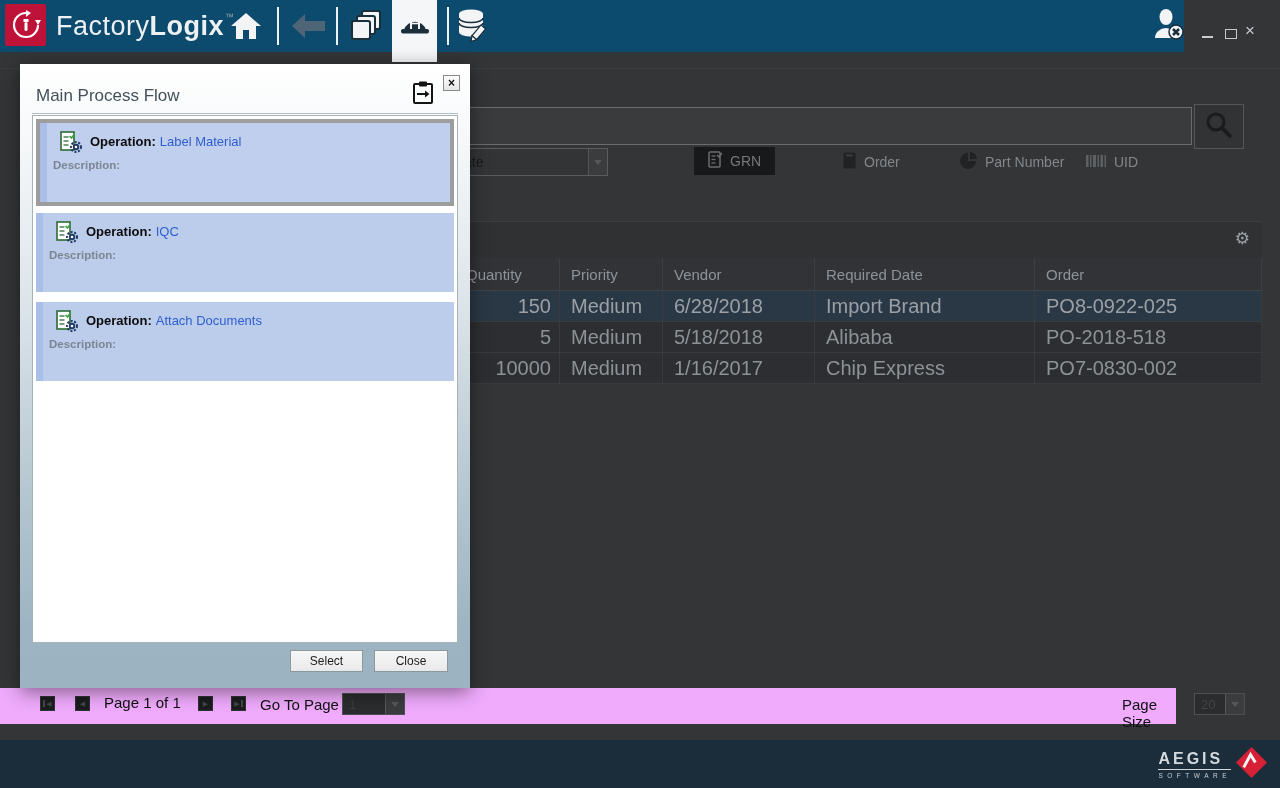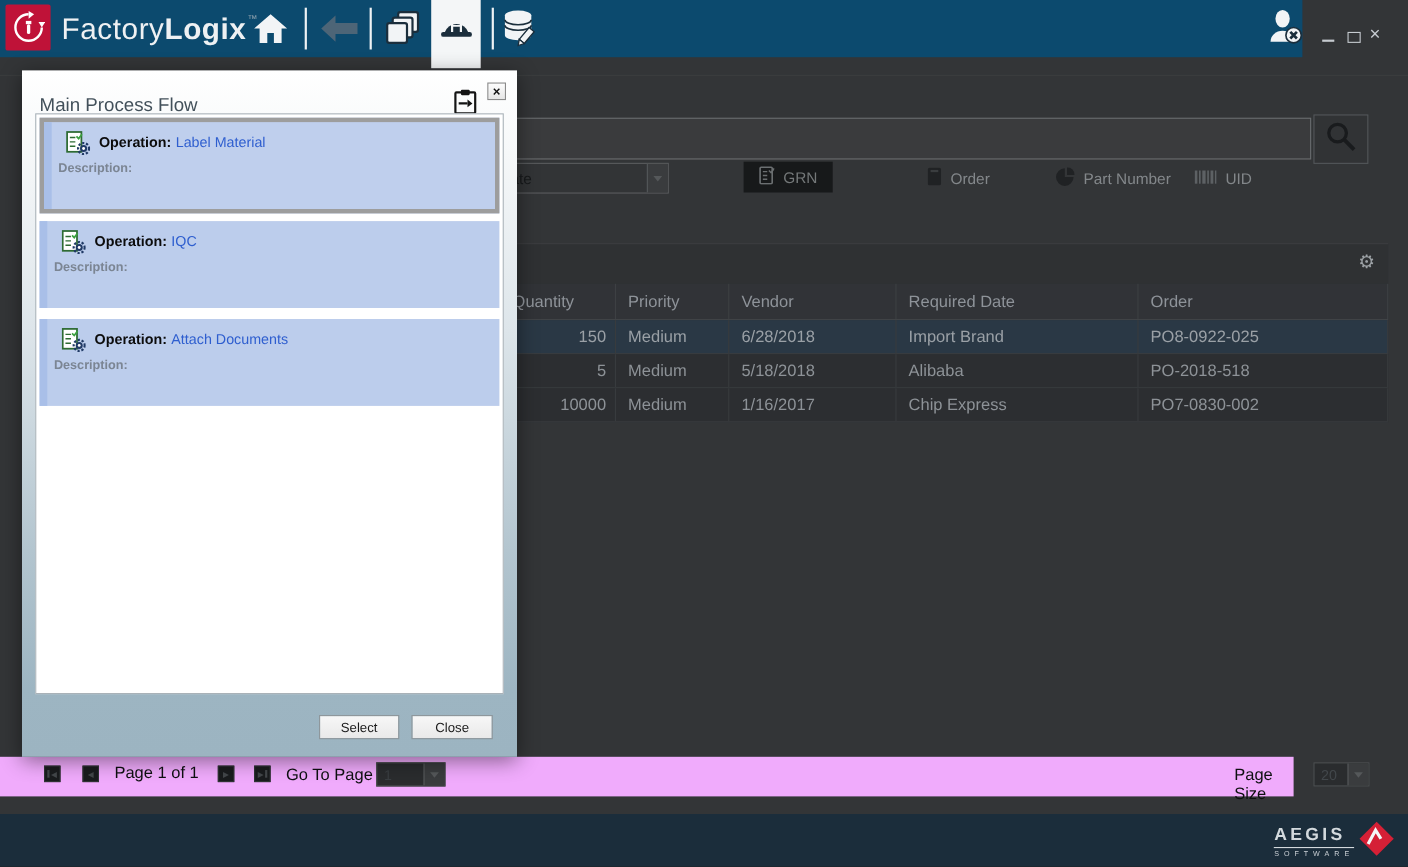--- a/index.html
+++ b/index.html
@@ -40,21 +40,21 @@
   .toolbar{position:absolute;left:455px;top:221px;width:807px;height:37px;background:#2f3133;
     border-top:1px solid #3c3e40;box-sizing:border-box;}
   .gear{position:absolute;right:12px;top:6px;font-size:17px;color:#9da2a6;}
 
   .thead,.trow{position:absolute;left:455px;width:807px;display:grid;
     grid-template-columns:105px 103px 152px 220px 227px;box-sizing:border-box;}
   .thead{top:258px;height:33px;background:#313337;border-bottom:1px solid #404346;}
   .thead .c{color:#8e9399;font-size:15px;display:flex;align-items:center;padding-left:11px;
     border-right:1px solid #3d4043;box-sizing:border-box;}
   .trow{height:31px;background:#2c2e31;border-bottom:1px solid #393c3f;}
-  .trow .c{color:#8d9297;font-size:15px;display:flex;align-items:center;padding-left:11px;
+  .trow .c{color:#8d9297;font-size:20px;display:flex;align-items:center;padding-left:11px;
     border-right:1px solid #383b3e;box-sizing:border-box;overflow:hidden;}
   .trow .c.num{justify-content:flex-end;padding-left:0;padding-right:8px;}
   .trow.sel{background:#2a3845;}
   .trow.sel .c{color:#9aa0a6;}
 
   
   .pgbar{position:absolute;left:0;top:688px;width:1176px;height:36px;background:#f0abfc;}
   .navbtn{position:absolute;top:8px;width:15px;height:15px;background:#1a1c1e;border:1px solid #303335;
     box-sizing:border-box;display:flex;align-items:center;justify-content:center;gap:1px;color:#43474a;font-size:7px;}
   .navbtn .bar{width:2px;height:7px;background:#43474a;display:inline-block;}
@@ -74,21 +74,21 @@
   
   .dialog{position:absolute;left:20px;top:64px;width:450px;height:624px;z-index:10;
     background:linear-gradient(180deg,#ffffff 0%,#f6f8f9 12%,#dde5ea 38%,#b3c5cf 70%,#9db5c2 90%,#9cb4c1 100%);
     box-shadow:0 4px 18px rgba(0,0,0,.45);}
   .dlg-title{position:absolute;left:16px;top:22px;font-size:17px;color:#42505a;}
   .dlg-paste{position:absolute;left:392px;top:17px;width:22px;height:24px;}
   .dlg-x{position:absolute;left:423px;top:11px;width:17px;height:16px;box-sizing:border-box;
     background:linear-gradient(#fdfdfd,#e6e6e6);border:1px solid #8a8a8a;
     display:flex;align-items:center;justify-content:center;font-size:12px;font-weight:700;color:#111;line-height:10px;}
   .dlg-sep{position:absolute;left:12px;right:12px;top:49px;height:1px;background:#b5bec4;}
-  .panel{position:absolute;left:12px;top:39px;width:426px;height:528px;box-sizing:border-box;
+  .panel{position:absolute;left:12px;top:51px;width:426px;height:528px;box-sizing:border-box;
     background:#fff;border:1px solid #a9b2b8;}
   .op-item{position:absolute;left:3px;right:3px;box-sizing:border-box;background:#bccdec;}
   .op-item .stripe{position:absolute;left:0;top:0;bottom:0;width:7px;background:#a9bfe8;}
   .op-item .ico{position:absolute;left:20px;top:8px;width:22px;height:22px;}
   .op-item .line1{position:absolute;left:50px;top:11px;font-size:13px;white-space:nowrap;}
   .op-item .line1 b{color:#0c0c0c;}
   .op-item .line1 a{color:#2e5ecf;text-decoration:none;margin-left:4px;}
   .op-item .desc{position:absolute;left:13px;top:36px;font-size:11.5px;font-weight:700;color:#7b8593;}
   .op-item.sel{border:4px solid #9d9d9d;background:#bfcfed;}
   .dlg-btn{position:absolute;top:586px;height:22px;box-sizing:border-box;
@@ -112,21 +112,21 @@
     </span>
   </div>
 
   <div class="dd">
     <span class="val">ate</span>
     <span class="arr">
         <span class="tri"></span>
       </span>
   </div>
 
-  <div class="fbtn sel" style="left:676px;">
+  <div class="fbtn sel" style="left:694px;">
     <span>
       <svg width="14" height="17" viewBox="0 0 14 17">
           <rect x="1" y="1" width="11" height="15" rx="1" fill="none" stroke="#6b6f71" stroke-width="1.5"></rect>
           <line x1="3.5" y1="5" x2="7.5" y2="5" stroke="#6b6f71" stroke-width="1.3"></line>
           <line x1="3.5" y1="8.5" x2="7.5" y2="8.5" stroke="#6b6f71" stroke-width="1.3"></line>
           <line x1="3.5" y1="12" x2="7.5" y2="12" stroke="#6b6f71" stroke-width="1.3"></line>
           <path d="M9 4 l2 2 3-4" fill="none" stroke="#6b6f71" stroke-width="1.4"></path>
         </svg>
     </span>
     <span>GRN</span>

